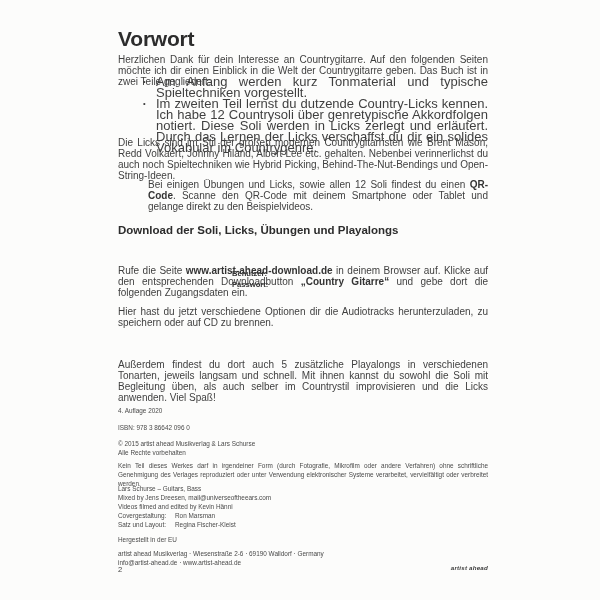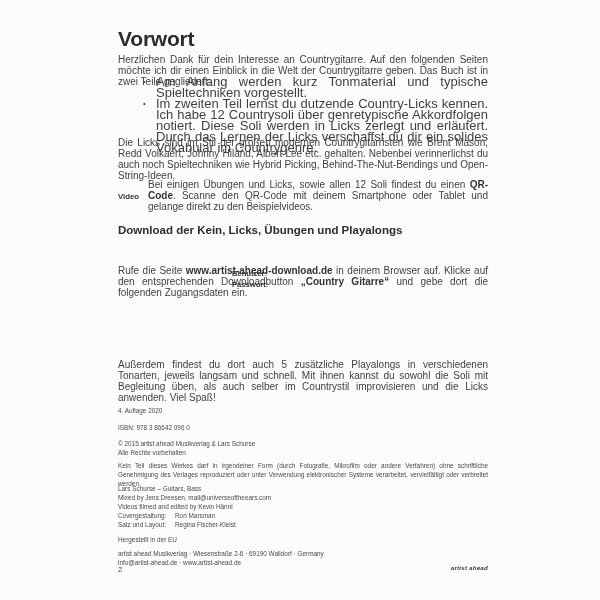--- a/index.html
+++ b/index.html
@@ -53,29 +53,29 @@
 
   <ul class="blk bullet-list">
     <li>Am Anfang werden kurz Tonmaterial und typische Spieltechniken vorgestellt.</li>
     <li>Im zweiten Teil lernst du dutzende Country-Licks kennen. Ich habe 12 Countrysoli über genretypische Akkordfolgen notiert. Diese Soli werden in Licks zerlegt und erläutert. Durch das Lernen der Licks verschaffst du dir ein solides Vokabular im Countrygenre.</li>
   </ul>
 
   <p class="blk body-text licks">Die Licks sind im Stil der großen modernen Countrygitarristen wie Brent Mason, Redd Volkaert, Johnny Hiland, Albert Lee etc. gehalten. Nebenbei verinnerlichst du auch noch Spieltechniken wie Hybrid Picking, Behind-The-Nut-Bendings und Open-String-Ideen.</p>
 
   <p class="blk body-text qr"><span>Bei einigen Übungen und Licks, sowie allen 12 Soli findest du einen </span><b>QR-Code</b><span>. Scanne den QR-Code mit deinem Smartphone oder Tablet und gelange direkt zu den Beispielvideos.</span></p>
 
-  <div class="blk video-label">Video</div>
 
-  <h2 class="blk dl-heading">Download der Kein, Licks, Übungen und Playalongs</h2>
+  <h2 class="blk dl-heading">Download der Soli, Licks, Übungen und Playalongs</h2>
 
   <p class="blk body-text rufe"><span>Rufe die Seite </span><b>www.artist-ahead-download.de</b><span> in deinem Browser auf. Klicke auf den entsprechenden Downloadbutton </span><b>„Country Gitarre“</b><span> und gebe dort die folgenden Zugangsdaten ein.</span></p>
 
   <div class="blk cred user">Benutzer:</div>
   <div class="blk cred pass">Passwort:</div>
 
+  <p class="blk body-text opts">Hier hast du jetzt verschiedene Optionen dir die Audiotracks herunterzuladen, zu speichern oder auf CD zu brennen.</p>
 
 
   <p class="blk body-text playalong">Außerdem findest du dort auch 5 zusätzliche Playalongs in verschiedenen Tonarten, jeweils langsam und schnell. Mit ihnen kannst du sowohl die Soli mit Begleitung üben, als auch selber im Countrystil improvisieren und die Licks anwenden. Viel Spaß!</p>
 
   <div class="blk small edition">4. Auflage 2020</div>
 
   <div class="blk small isbn">ISBN: 978 3 86642 096 0</div>
 
   <div class="blk small copyright">
     <div>© 2015 artist ahead Musikverlag &amp; Lars Schurse</div>

